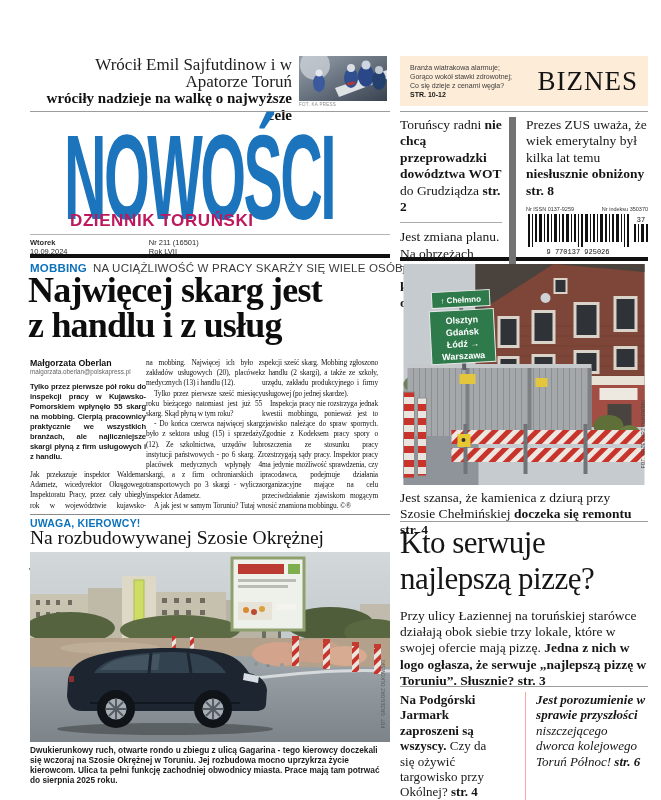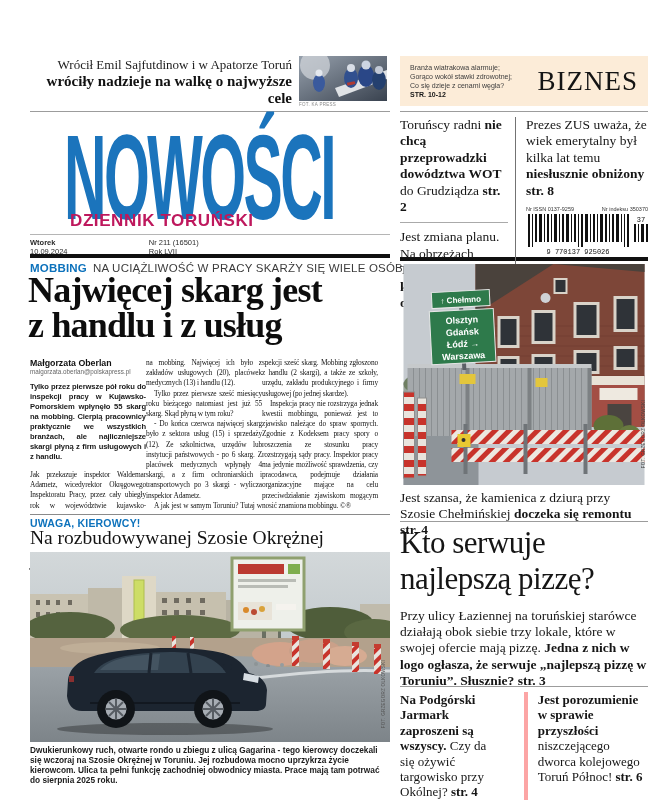--- a/index.html
+++ b/index.html
@@ -3,21 +3,21 @@
 <meta charset="utf-8">
 <style>
   html,body{margin:0;padding:0;background:#e8e8e8;}
   #page{position:relative;width:661px;height:800px;background:#ffffff;overflow:hidden;
         font-family:"Liberation Sans",sans-serif;color:#1a1a1a;}
   .abs{position:absolute;}
   .serif{font-family:"Liberation Serif",serif;}
 
   
   #top-teaser{top:56px;left:30px;width:262px;text-align:right;line-height:17px;}
-  .tt-l1{font-size:13px;color:#1d1d1d;}
+  .tt-l1{font-size:17px;color:#1d1d1d;}
   .tt-l2,.tt-ref{font-size:15px;font-weight:bold;color:#111;}
   #top-photo{top:56px;left:299px;width:88px;height:45px;overflow:hidden;}
   #top-photo-credit{top:102px;left:299px;font-size:4.5px;color:#8a8a8a;letter-spacing:.3px;}
 
   .hrule{height:1px;background:#9c9c9c;}
   #rule-left-top{top:111px;left:30px;width:360px;}
   #rule-right-top{top:111px;left:400px;width:248px;}
 
   
   #biznes{top:56px;left:400px;width:248px;height:50px;background:#fcecd8;display:flex;align-items:center;justify-content:space-between;padding:0 10px;box-sizing:border-box;}
@@ -56,37 +56,37 @@
   #headline2{top:527px;left:30px;width:360px;font-family:"Liberation Serif",serif;font-size:19.5px;color:#121212;}
   #main-photo{top:552px;left:30px;width:360px;height:190px;overflow:hidden;}
   #main-photo-credit{top:660px;left:381px;font-size:4.5px;color:#555;writing-mode:vertical-rl;transform:rotate(180deg);letter-spacing:.3px;}
   #main-caption{top:745px;left:30px;width:360px;font-size:8.3px;line-height:10px;font-weight:bold;color:#1c1c1c;}
 
   
   .rteaser{font-family:"Liberation Serif",serif;font-size:13.5px;line-height:16.4px;color:#161616;}
   .rteaser b, .pcap b{font-weight:bold;}
   #right-teasers{top:117px;left:400px;width:248px;display:flex;}
   #rt-left{width:108px;}
-  #rt-right{width:122px;border-left:1px solid #737373;padding-left:10px;margin-left:7px;}
+  #rt-right{width:122px;border-left:7px solid #737373;padding-left:10px;margin-left:7px;}
   #rt-t3{border-top:1px solid #aaa;margin-top:7px;padding-top:6px;}
   #barcode-wrap{margin-top:7px;}
   #issn-row{display:flex;justify-content:space-between;font-family:"Liberation Sans",sans-serif;font-size:5.5px;color:#333;margin-bottom:2px;}
   .pageref{font-weight:bold;font-family:"Liberation Serif",serif;}
 
   #right-photo{top:264px;left:400px;width:248px;height:221px;overflow:hidden;}
   #right-photo-credit{top:400px;left:641px;font-size:4.5px;color:#444;writing-mode:vertical-rl;transform:rotate(180deg);letter-spacing:.3px;}
   #right-caption{top:490px;left:400px;width:248px;}
   .pcap{font-family:"Liberation Serif",serif;font-size:13.5px;line-height:16.2px;color:#161616;}
   #rule-pizza{top:521px;left:400px;width:248px;}
   #pizza-h{top:525px;left:400px;width:248px;font-family:"Liberation Serif",serif;font-size:31px;line-height:36px;letter-spacing:-.5px;color:#151515;}
   #pizza-body{top:608px;left:400px;width:248px;}
   #rule-bottom{top:686px;left:400px;width:248px;}
   #bottom-teasers{top:692px;left:400px;width:248px;display:flex;gap:19px;}
   #bt-left{width:108px;}
-  #bt-right{width:122px;border-left:4px solid #fca5a5;padding-left:10px;margin-left:7px;}
+  #bt-right{width:122px;border-left:1px solid #fca5a5;padding-left:10px;margin-left:7px;font-style:italic;}
   .bteaser{font-family:"Liberation Serif",serif;font-size:13px;line-height:15.4px;color:#161616;}
   svg{display:block;}
 </style>
 </head>
 <body>
 
 <div id="page">
 
   <div class="abs" id="top-teaser">
     <div class="tt-l1 serif">Wrócił Emil Sajfutdinow i w Apatorze Toruń</div>

